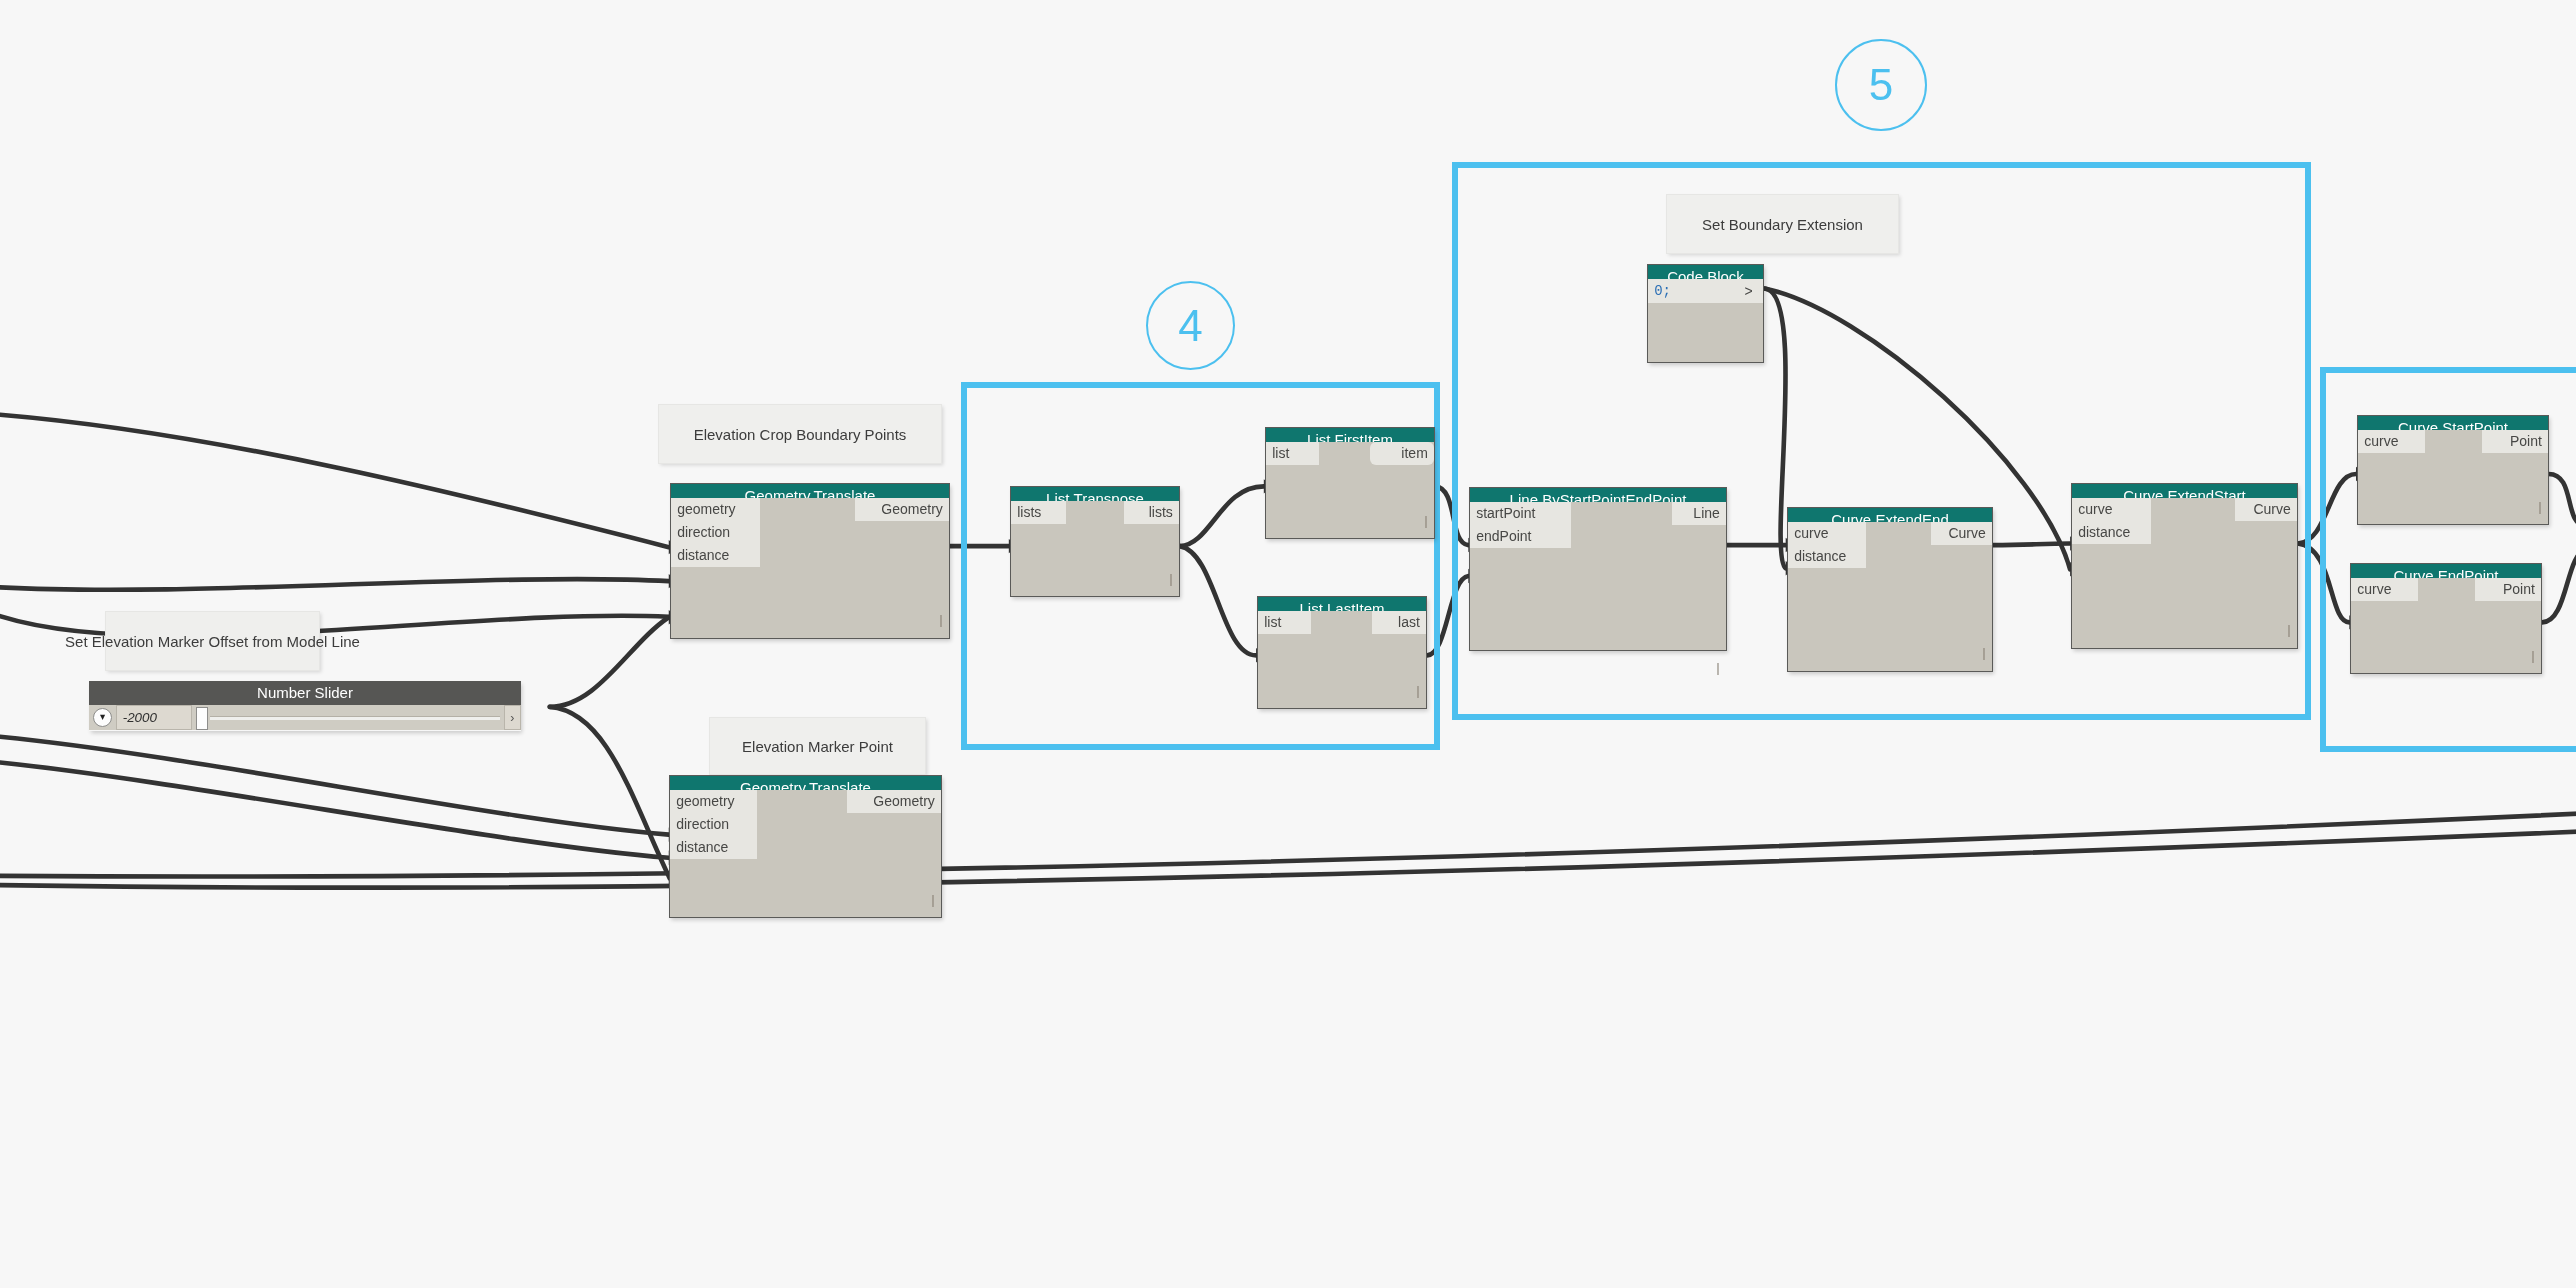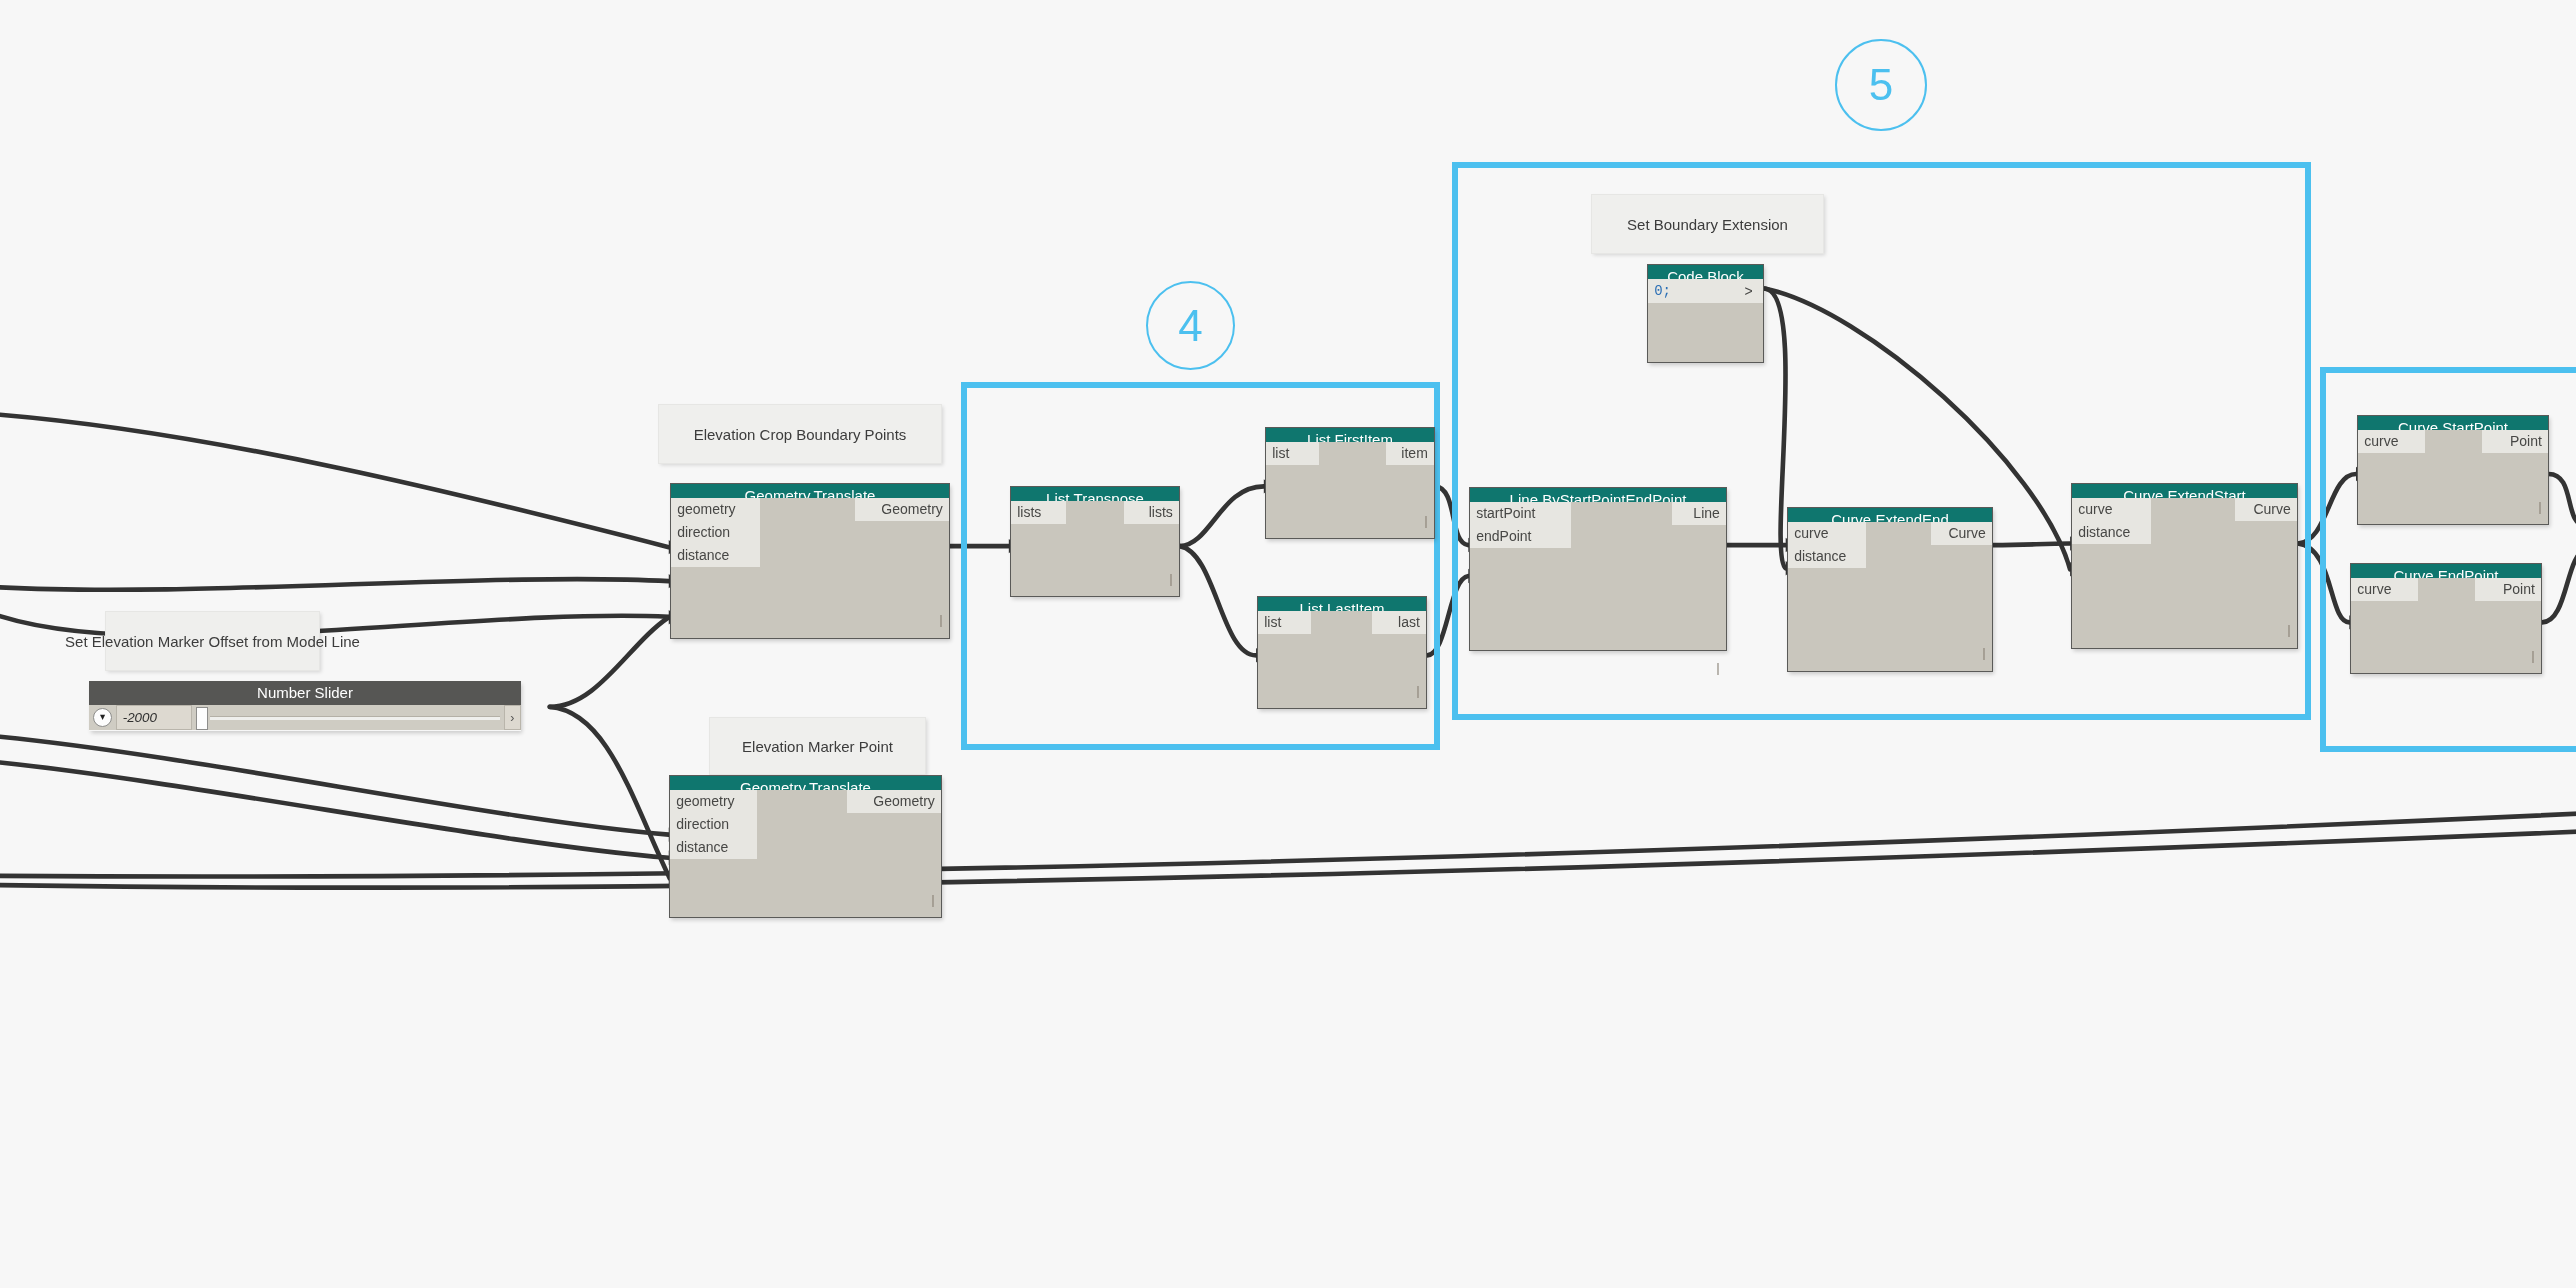--- a/index.html
+++ b/index.html
@@ -214,21 +214,21 @@
 
   <div class="note" style="left: 105px; top: 611px; width: 215px; height: 60px;">
     <span>Set Elevation Marker Offset from Model Line</span>
   </div>
   <div class="note" style="left: 658px; top: 404px; width: 284px; height: 60px;">
     <span>Elevation Crop Boundary Points</span>
   </div>
   <div class="note" style="left: 709px; top: 717px; width: 217px; height: 58px; text-align: center;">
     <span>Elevation Marker Point</span>
   </div>
-  <div class="note" style="left: 1591px; top: 194px; width: 233px; height: 60px; justify-content: center;">
+  <div class="note" style="left: 1666px; top: 194px; width: 233px; height: 60px; justify-content: center;">
     <span>Set Boundary Extension</span>
   </div>
 
   <div class="slider-node" style="left: 89px; top: 681px; width: 432px; height: 50px;">
     <div class="slider-title">Number Slider</div>
     <div class="slider-row">
       <div class="slider-exp">
         <div class="chev">▾</div>
       </div>
       <div class="slider-value">-2000</div>
@@ -289,21 +289,21 @@
           <div class="lacing">|</div>
         </div>
       </div>
       <div class="node" style="left: 1265px; top: 427px; width: 170px; height: 112px;">
         <div class="node-title">List.FirstItem</div>
         <div class="node-body" style="height: 89px;">
           <div class="ports-in">
             <div class="port in" style="width: 53px;">list</div>
           </div>
           <div class="ports-out">
-            <div class="port out" style="width: 48px;">item</div>
+            <div class="port out" style="width: 64px; border-radius: 6px;">item</div>
           </div>
           <div class="lacing">|</div>
         </div>
       </div>
       <div class="node" style="left: 1257px; top: 596px; width: 170px; height: 113px;">
         <div class="node-title">List.LastItem</div>
         <div class="node-body" style="height: 90px;">
           <div class="ports-in">
             <div class="port in" style="width: 53px;">list</div>
           </div>

